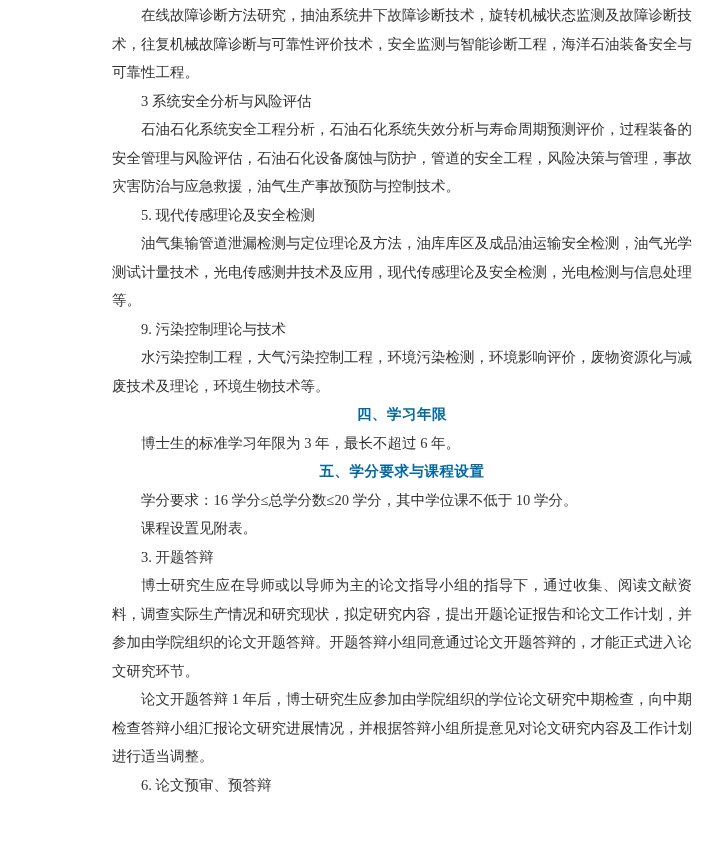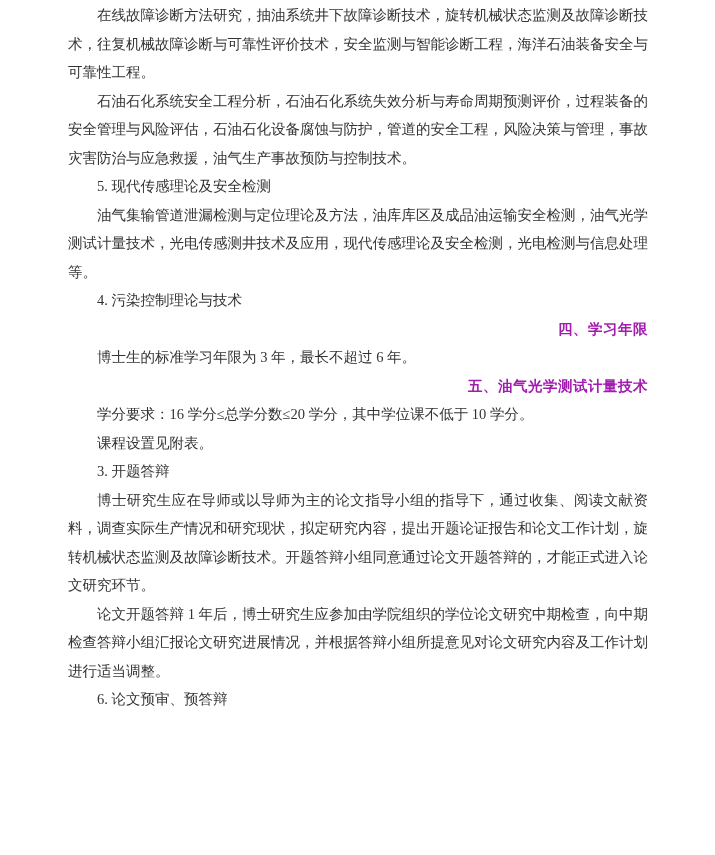--- a/index.html
+++ b/index.html
@@ -9,60 +9,62 @@
   }
   .page {
     position: relative;
     width: 715px;
     height: 855px;
     box-sizing: border-box;
     padding: 1px 67px 0 68px;
     background: #ffffff;
     overflow: hidden;
   }
-  .doc-body { width: 100%; }
+  .doc-body { width: 100%; margin-left: 44px; }
   p.block {
     margin: 0;
     padding: 0;
     font-family: "Liberation Serif", "DejaVu Serif", serif;
     font-size: 14.5px;
     line-height: 28.5px;
     color: #333333;
   }
   p.paragraph {
     text-align: justify;
     text-justify: inter-character;
     text-indent: 2em;
   }
   p.subitem {
     text-align: left;
     text-indent: 2em;
   }
   p.heading {
     font-family: "Liberation Sans", "DejaVu Sans", sans-serif;
     font-weight: 700;
-    text-align: right;
+    text-align: center;
     text-indent: 0;
-    color: #a21caf;
+    color: #0369a1;
     letter-spacing: 0.5px;
   }
 </style>
 </head>
 <body>
 
 <main class="page" style="background: rgb(255, 255, 255);">
   <section class="doc-body" id="doc-body">
       <p class="block paragraph">在线故障诊断方法研究，抽油系统井下故障诊断技术，旋转机械状态监测及故障诊断技术，往复机械故障诊断与可靠性评价技术，安全监测与智能诊断工程，海洋石油装备安全与可靠性工程。</p>
+      <p class="block subitem">3 系统安全分析与风险评估</p>
       <p class="block paragraph">石油石化系统安全工程分析，石油石化系统失效分析与寿命周期预测评价，过程装备的安全管理与风险评估，石油石化设备腐蚀与防护，管道的安全工程，风险决策与管理，事故灾害防治与应急救援，油气生产事故预防与控制技术。</p>
       <p class="block subitem">5. 现代传感理论及安全检测</p>
       <p class="block paragraph">油气集输管道泄漏检测与定位理论及方法，油库库区及成品油运输安全检测，油气光学测试计量技术，光电传感测井技术及应用，现代传感理论及安全检测，光电检测与信息处理等。</p>
-      <p class="block subitem">4. 污染控制理论与技术</p>
+      <p class="block subitem">9. 污染控制理论与技术</p>
+      <p class="block paragraph">水污染控制工程，大气污染控制工程，环境污染检测，环境影响评价，废物资源化与减废技术及理论，环境生物技术等。</p>
       <p class="block heading">四、学习年限</p>
       <p class="block paragraph">博士生的标准学习年限为 3 年，最长不超过 6 年。</p>
-      <p class="block heading">五、油气光学测试计量技术</p>
+      <p class="block heading">五、学分要求与课程设置</p>
       <p class="block paragraph">学分要求：16 学分≤总学分数≤20 学分，其中学位课不低于 10 学分。</p>
       <p class="block paragraph">课程设置见附表。</p>
       <p class="block subitem">3. 开题答辩</p>
-      <p class="block paragraph">博士研究生应在导师或以导师为主的论文指导小组的指导下，通过收集、阅读文献资料，调查实际生产情况和研究现状，拟定研究内容，提出开题论证报告和论文工作计划，旋转机械状态监测及故障诊断技术。开题答辩小组同意通过论文开题答辩的，才能正式进入论文研究环节。</p>
+      <p class="block paragraph">博士研究生应在导师或以导师为主的论文指导小组的指导下，通过收集、阅读文献资料，调查实际生产情况和研究现状，拟定研究内容，提出开题论证报告和论文工作计划，并参加由学院组织的论文开题答辩。开题答辩小组同意通过论文开题答辩的，才能正式进入论文研究环节。</p>
       <p class="block paragraph">论文开题答辩 1 年后，博士研究生应参加由学院组织的学位论文研究中期检查，向中期检查答辩小组汇报论文研究进展情况，并根据答辩小组所提意见对论文研究内容及工作计划进行适当调整。</p>
       <p class="block subitem">6. 论文预审、预答辩</p>
     </section>
 </main>
 
 </body></html>

